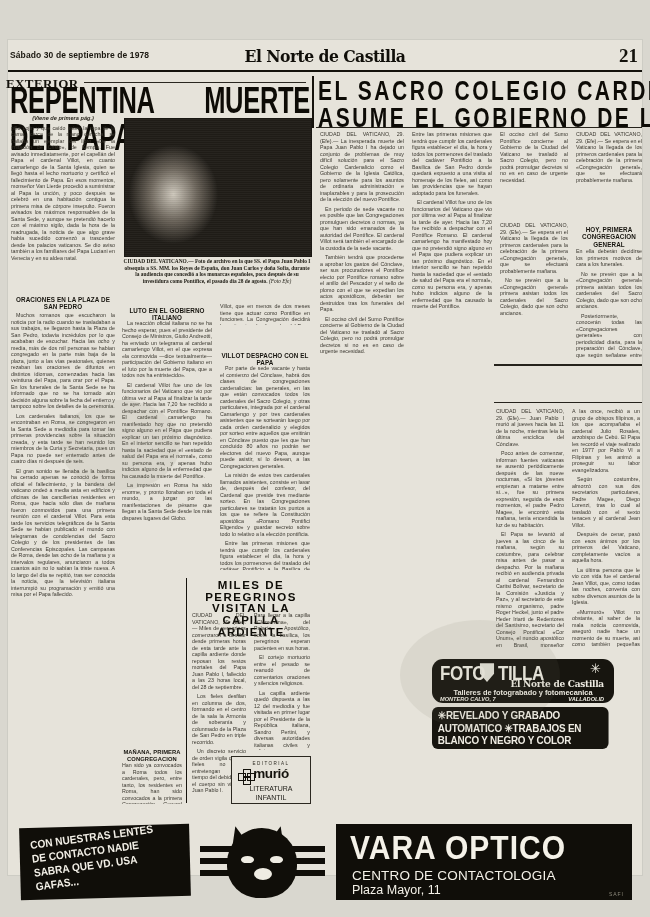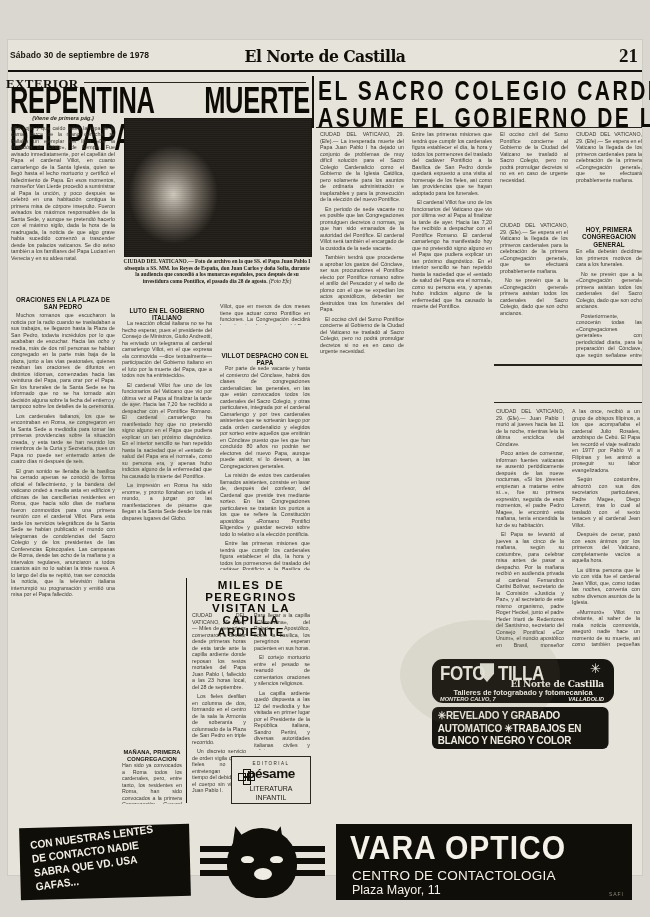--- a/index.html
+++ b/index.html
@@ -491,21 +491,21 @@
   </div>
 
   <div class="ad-minon">
     <div class="minon-mark">
       <i style="left:0; top:4px;"></i>
       <i style="left:5px; top:0;"></i>
       <i style="left:5px; top:8px;"></i>
       <i style="left:9px; top:4px;"></i>
     </div>
     <div class="ed">EDITORIAL</div>
-    <div class="brand">pésame</div>
+    <div class="brand">murió</div>
     <div class="sub">LITERATURA</div>
     <div class="sub" style="margin-top:0;">INFANTIL</div>
   </div>
 
   <div class="ad-foto">
     <div class="fotoword">FOTO</div>
     <div class="crest"></div>
     <div class="fotoword" style="left:66px; top:4px;">TILLA</div>
     <div class="star">✳</div>
     <div class="castilla">El Norte de Castilla</div>

